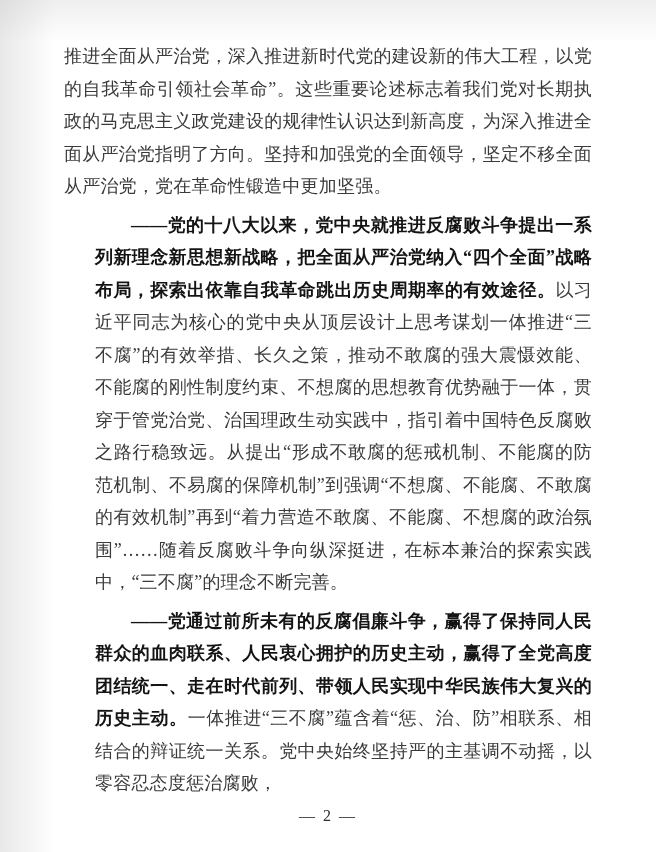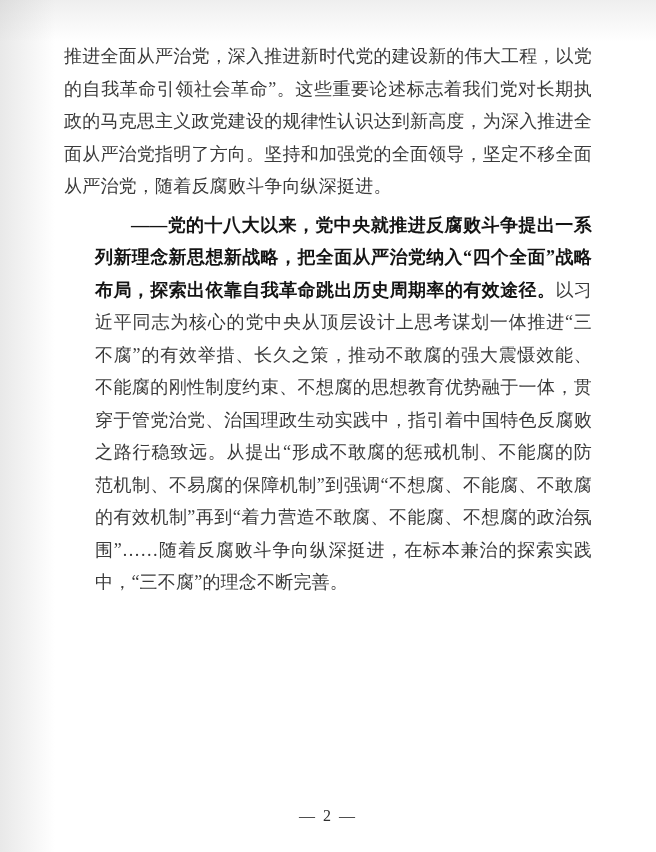--- a/index.html
+++ b/index.html
@@ -70,21 +70,22 @@
   }
 </style>
 </head>
 <body>
 
 <div class="page">
   <div class="scan-shade"></div>
 
   <div class="text-block">
 
-    <p class="para"><span class="run-regular">推进全面从严治党，深入推进新时代党的建设新的伟大工程，以党的自我革命引领社会革命”。这些重要论述标志着我们党对长期执政的马克思主义政党建设的规律性认识达到新高度，为深入推进全面从严治党指明了方向。坚持和加强党的全面领导，坚定不移全面从严治党，随着反腐败斗争向纵深挺进。</span></p>
+    <p class="para"><span class="run-regular">推进全面从严治党，深入推进新时代党的建设新的伟大工程，以党的自我革命引领社会革命”。这些重要论述标志着我们党对长期执政的马克思主义政党建设的规律性认识达到新高度，为深入推进全面从严治党指明了方向。坚持和加强党的全面领导，坚定不移全面从严治党，党在革命性锻造中更加坚强。</span></p>
 
     <p class="para indent spaced"><span class="run-bold">——党的十八大以来，党中央就推进反腐败斗争提出一系列新理念新思想新战略，把全面从严治党纳入“四个全面”战略布局，探索出依靠自我革命跳出历史周期率的有效途径。</span><span class="run-regular">以习近平同志为核心的党中央从顶层设计上思考谋划一体推进“三不腐”的有效举措、长久之策，推动不敢腐的强大震慑效能、不能腐的刚性制度约束、不想腐的思想教育优势融于一体，贯穿于管党治党、治国理政生动实践中，指引着中国特色反腐败之路行稳致远。从提出“形成不敢腐的惩戒机制、不能腐的防范机制、不易腐的保障机制”到强调“不想腐、不能腐、不敢腐的有效机制”再到“着力营造不敢腐、不能腐、不想腐的政治氛围”……随着反腐败斗争向纵深挺进，在标本兼治的探索实践中，“三不腐”的理念不断完善。</span></p>
 
+    <p class="para indent spaced"><span class="run-bold">——党通过前所未有的反腐倡廉斗争，赢得了保持同人民群众的血肉联系、人民衷心拥护的历史主动，赢得了全党高度团结统一、走在时代前列、带领人民实现中华民族伟大复兴的历史主动。</span><span class="run-regular">一体推进“三不腐”蕴含着“惩、治、防”相联系、相结合的辩证统一关系。党中央始终坚持严的主基调不动摇，以零容忍态度惩治腐败，</span></p>
 
   </div>
 
   <div class="page-footer"><span>— 2 —</span></div>
 </div>
 
 </body></html>

